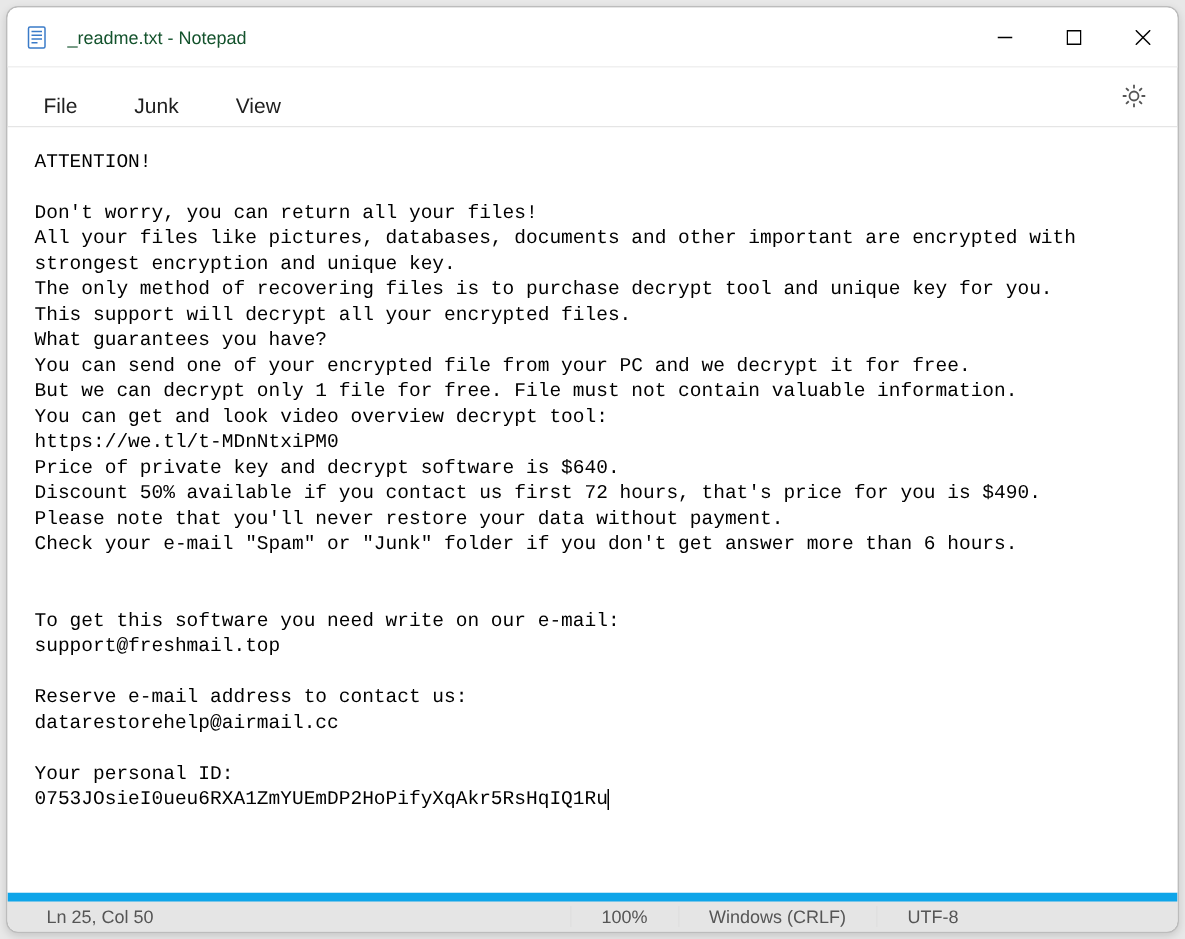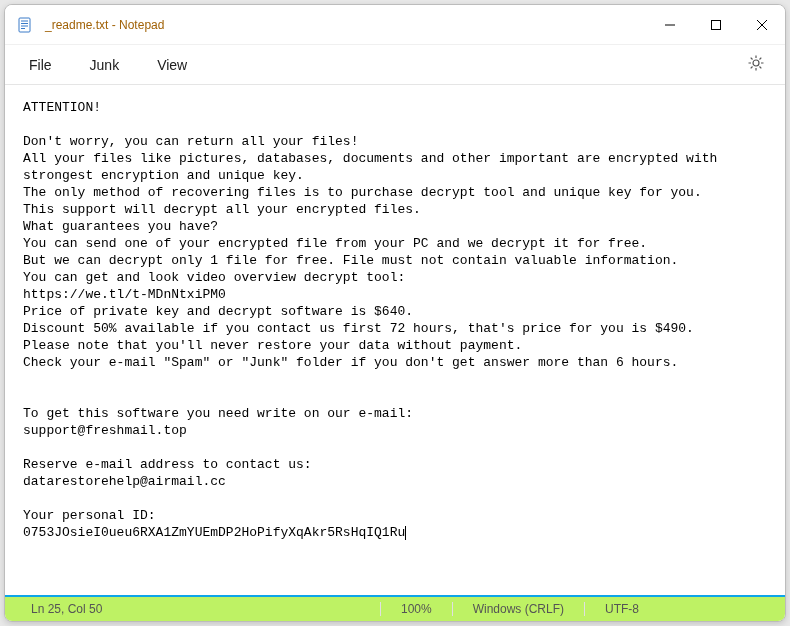--- a/index.html
+++ b/index.html
@@ -39,39 +39,39 @@
     .titlebar-icon {
       width: 16px;
       height: 16px;
       margin-right: 12px;
       display: flex;
       align-items: center;
       justify-content: center;
     }
     .titlebar-title {
       font-size: 12px;
-      color: #a16207;
+      color: #14532d;
       flex: 1;
     }
     .win-controls {
       display: flex;
       height: 100%;
     }
     .win-btn {
       width: 46px;
       height: 100%;
       display: flex;
       align-items: center;
       justify-content: center;
       cursor: pointer;
     }
     .menubar {
       height: 40px;
       display: flex;
-      align-items: center;
+      align-items: flex-end;
       padding: 0 14px;
       border-bottom: 1px solid #e5e5e5;
     }
     .menu-item {
       font-size: 14px;
       color: #202020;
       padding: 6px 10px;
       margin-right: 18px;
       cursor: pointer;
       border-radius: 4px;
@@ -91,22 +91,22 @@
       font-size: 13px;
       line-height: 17px;
       color: #000;
       white-space: pre-wrap;
       overflow: auto;
       background: #fff;
       position: relative;
     }
     .statusbar {
       height: 26px;
-      border-top: 2px solid #0ea5e9;
-      background: #bef264;
+      border-top: 6px solid #0ea5e9;
+      background: #e5e5e5;
       display: flex;
       align-items: center;
       font-size: 12px;
       color: #555;
       padding: 0 14px;
     }
     .status-section {
       padding: 0 12px;
     }
     .status-left {

